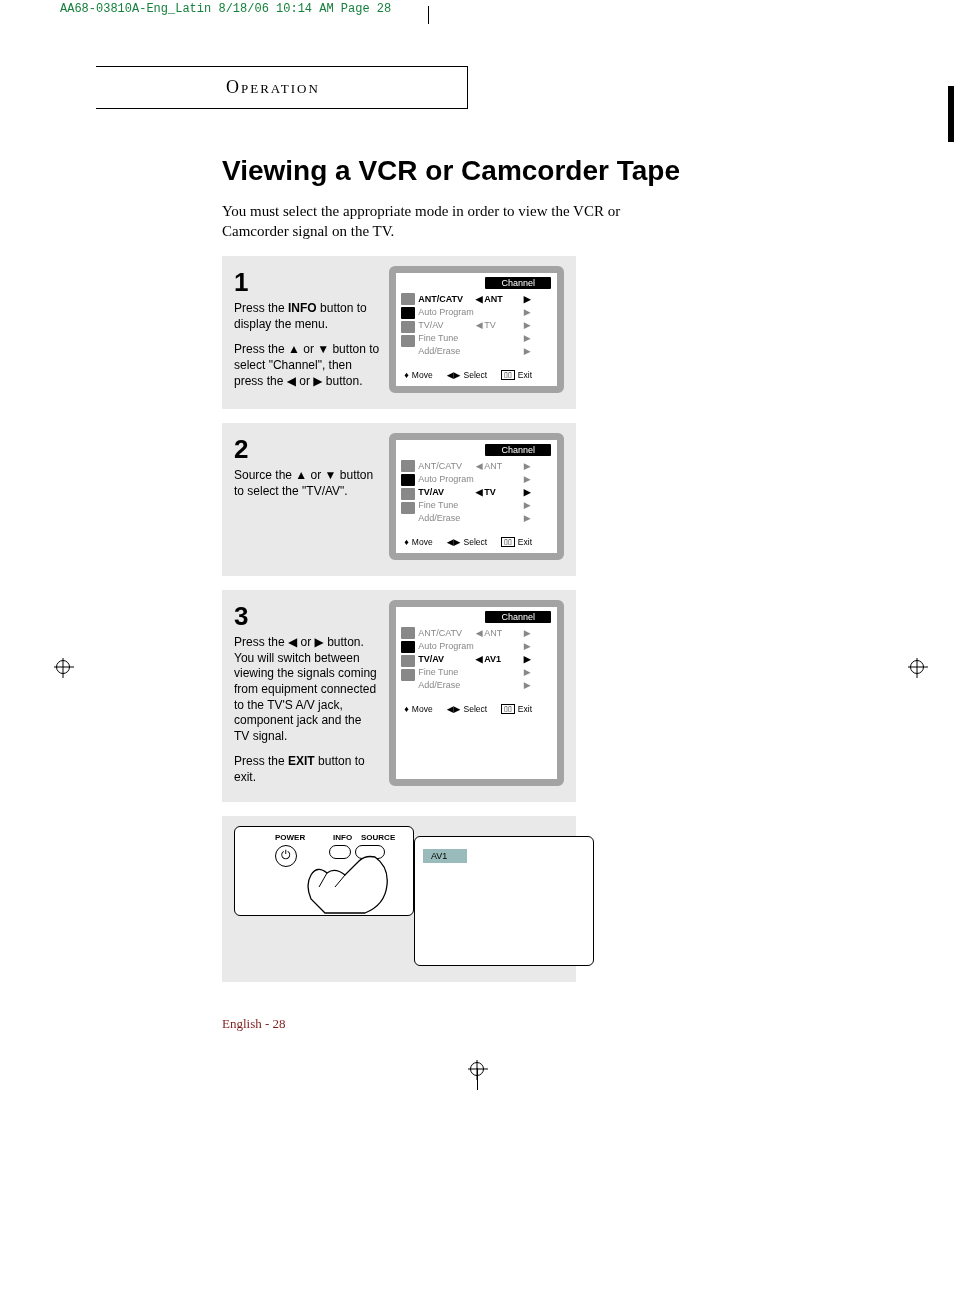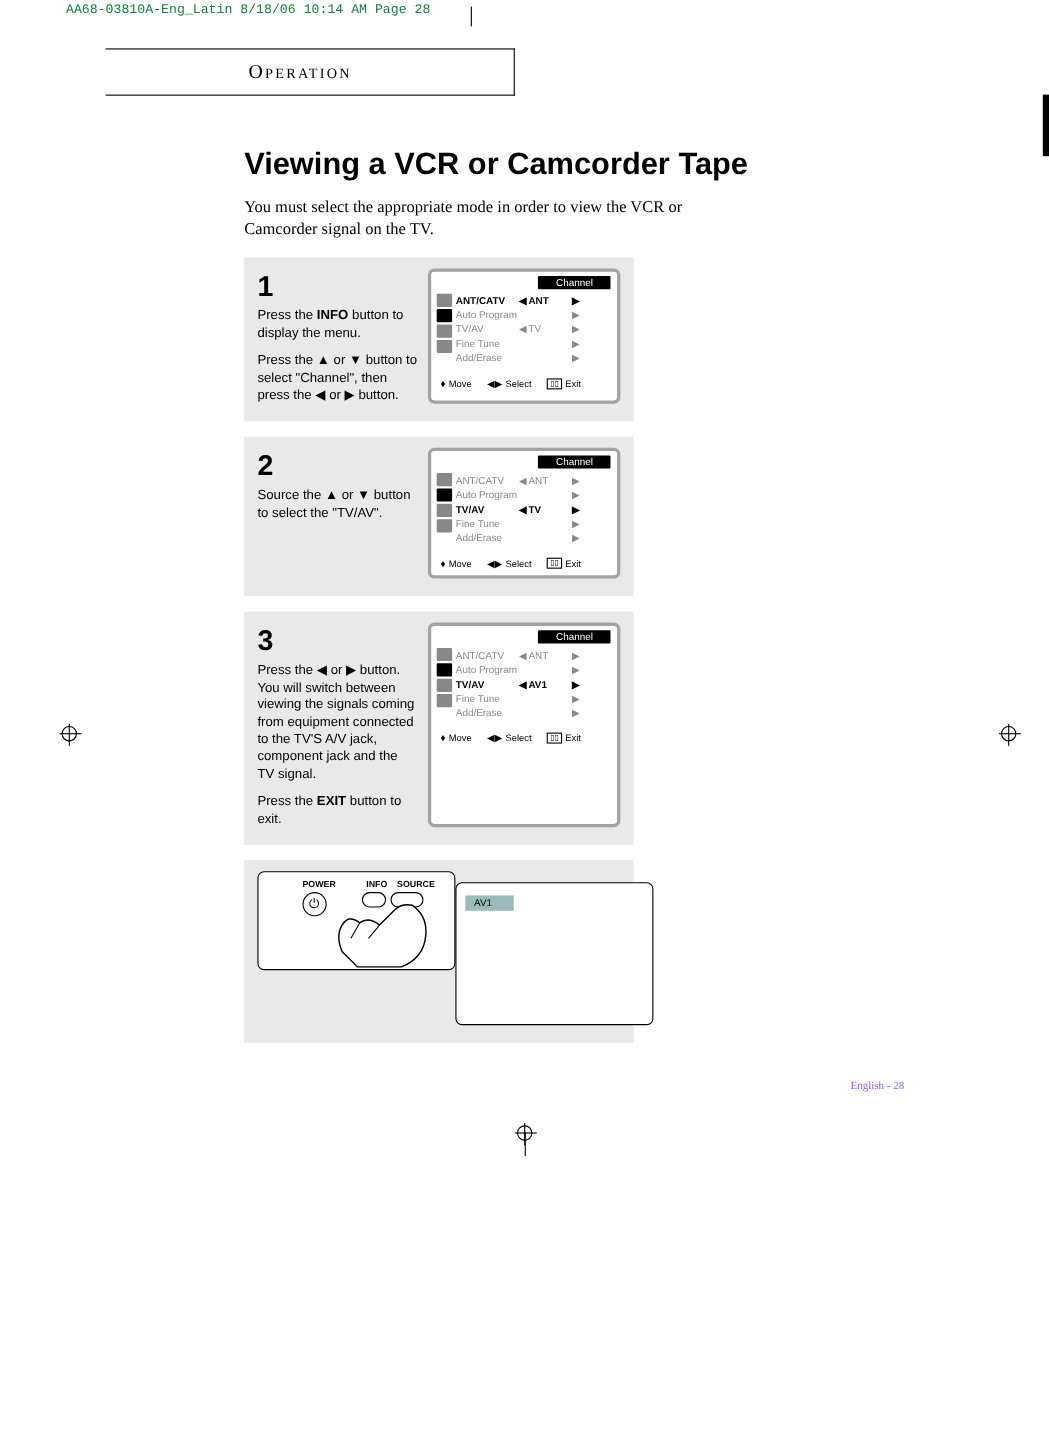--- a/index.html
+++ b/index.html
@@ -27,21 +27,21 @@
   .reg-left { top:660px; left:56px; }
   .reg-right { top:660px; right:30px; }
   .reg-bottom { bottom:16px; left:470px; }
   .edge-tab { position:absolute; top:86px; right:0; width:6px; height:56px; background:#000; }
 
   .page {
     position: relative;
     padding: 0 0 60px 0;
   }
   .op-header {
-    margin: 44px 0 0 96px;
+    margin: 66px 0 0 96px;
     width: 372px;
     border: 1px solid #000;
     border-left: none;
     padding: 10px 0 10px 130px;
     font-family: Georgia, 'Times New Roman', serif;
     font-variant: small-caps;
     letter-spacing: 2px;
     font-size: 18px;
   }
   .content {
@@ -78,21 +78,21 @@
   }
   .step-num {
     font-size: 26px;
     font-weight: bold;
     margin-bottom: 2px;
   }
   .step-text b { font-weight: bold; }
   .osd {
     width: 180px;
     background: #fff;
-    border: 3px solid #a3a3a3;
+    border: 7px solid #a3a3a3;
     border-radius: 6px;
     font-size: 9px;
     color: #888;
     position: relative;
     padding-bottom: 4px;
   }
   .osd-header {
     display:flex; justify-content:flex-end; padding: 4px 6px 2px 6px;
   }
   .osd-badge-ch {
@@ -129,21 +129,21 @@
 
   .blank-osd {
     width:180px; background:#fff; border:1px solid #000; border-radius:6px;
     height:130px; margin-top:10px; padding:8px;
   }
   .av-badge {
     background:#9bb; color:#000; font-size:9px; padding:2px 20px 2px 8px; display:inline-block;
   }
 
   .page-num {
-    text-align:right; font-family: Georgia, serif; font-size:10px; margin-top:34px; color:#8b5cf6;
+    text-align:left; font-family: Georgia, serif; font-size:13px; margin-top:34px; color:#7f1d1d;
   }
   .tri { font-size:9px; }
 </style>
 </head>
 <body>
 
 <div class="print-header">AA68-03810A-Eng_Latin  8/18/06  10:14 AM  Page 28</div>
 <div class="crop-line-top"></div>
 <div class="reg-circle reg-left"></div>
 <div class="reg-circle reg-right"></div>

